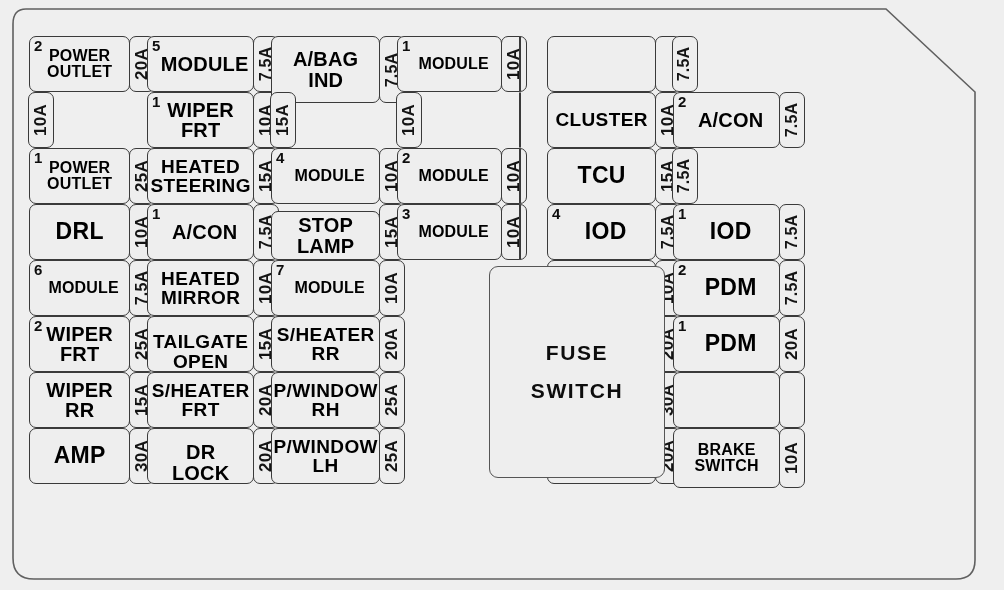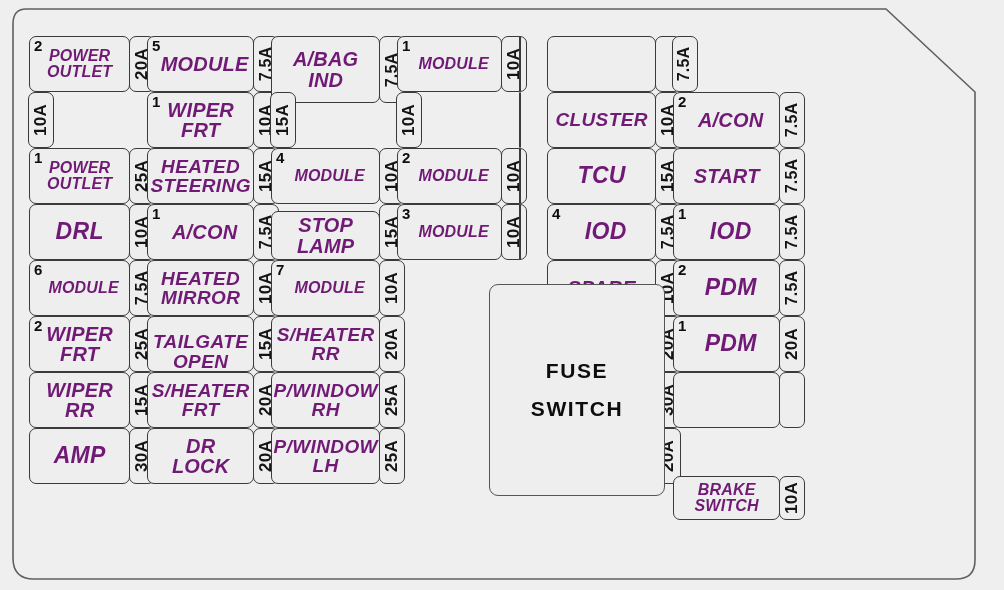--- a/index.html
+++ b/index.html
@@ -86,25 +86,24 @@
     font-size: 17px;
     font-weight: 700;
     letter-spacing: 0.2px;
     color: #141414;
   }
   .amp-txt.small { font-size: 16px; }
 
   .label {
     text-align: center;
     line-height: 1.02;
-    color: #701a75;
+    color: #000000;
     font-weight: 700;
     padding: 0 2px;
     white-space: pre-line;
-    font-style: italic;
   }
   
   .s-xl { font-size: 23px; letter-spacing: 0.3px; }
   .s-lg { font-size: 20px; letter-spacing: 0.2px; }
   .s-md { font-size: 16px; letter-spacing: 0.2px; }
   .s-sm { font-size: 19px; letter-spacing: 0.4px; }
 
   .sup {
     position: absolute;
     left: 4px;
@@ -277,21 +276,21 @@
         <div class="cell" style="top: 336px; height: 56px; width: 132px;">
           <div class="slot" style="width: 106px;">
             <div class="label s-sm">S/HEATER
 FRT</div>
           </div>
           <div class="amp" style="width: 26px;">
             <span class="amp-txt">20A</span>
           </div>
         </div>
         <div class="cell" style="top: 392px; height: 56px; width: 132px;">
-          <div class="slot" style="width: 106px;">
+          <div class="slot" style="width: 106px; align-items: flex-end;">
             <div class="label s-lg">DR
 LOCK</div>
           </div>
           <div class="amp" style="width: 26px;">
             <span class="amp-txt">20A</span>
           </div>
         </div>
       </div>
       <div class="col" style="left: 242px; width: 134px;">
         <div class="cell" style="top: 0px; height: 67px; width: 134px;">
@@ -492,23 +491,20 @@
         <div class="cell" style="top: 56px; height: 56px; width: 132px;">
           <div class="slot" style="width: 106px;">
             <div class="sup">2</div>
             <div class="label s-lg" style="padding-left: 10px;">A/CON</div>
           </div>
           <div class="amp" style="width: 26px;">
             <span class="amp-txt small">7.5A</span>
           </div>
         </div>
         <div class="cell" style="top: 112px; height: 56px; width: 132px;">
-          <div class="slot" style="width: 106px;">
-            <div class="label s-lg">START</div>
-          </div>
           <div class="amp" style="width: 26px;">
             <span class="amp-txt small">7.5A</span>
           </div>
         </div>
         <div class="cell" style="top: 168px; height: 56px; width: 132px;">
           <div class="slot" style="width: 106px;">
             <div class="sup">1</div>
             <div class="label s-xl" style="padding-left: 10px;">IOD</div>
           </div>
           <div class="amp" style="width: 26px;">
@@ -530,30 +526,30 @@
             <div class="label s-xl" style="padding-left: 10px;">PDM</div>
           </div>
           <div class="amp" style="width: 26px;">
             <span class="amp-txt">20A</span>
           </div>
         </div>
         <div class="cell" style="top: 336px; height: 56px; width: 132px;">
           <div class="slot blank" style="width: 106px;"></div>
           <div class="amp" style="width: 26px;"></div>
         </div>
-        <div class="cell" style="top: 392px; height: 44px; width: 132px; margin-top: 48px;">
+        <div class="cell" style="top: 392px; height: 60px; width: 132px;">
           <div class="slot" style="width: 106px;">
             <div class="label s-md">BRAKE
 SWITCH</div>
           </div>
           <div class="amp" style="width: 26px;">
             <span class="amp-txt">10A</span>
           </div>
         </div>
       </div>
     </div>
 
-  <div id="fuse-switch" style="left: 489px; top: 266px; width: 176px; height: 212px; margin-top: 18px;">
+  <div id="fuse-switch" style="left: 489px; top: 266px; width: 176px; height: 212px;">
     <div class="fs-line">FUSE</div>
     <div class="fs-line">SWITCH</div>
   </div>
 
 </div>
 
 </body></html>

